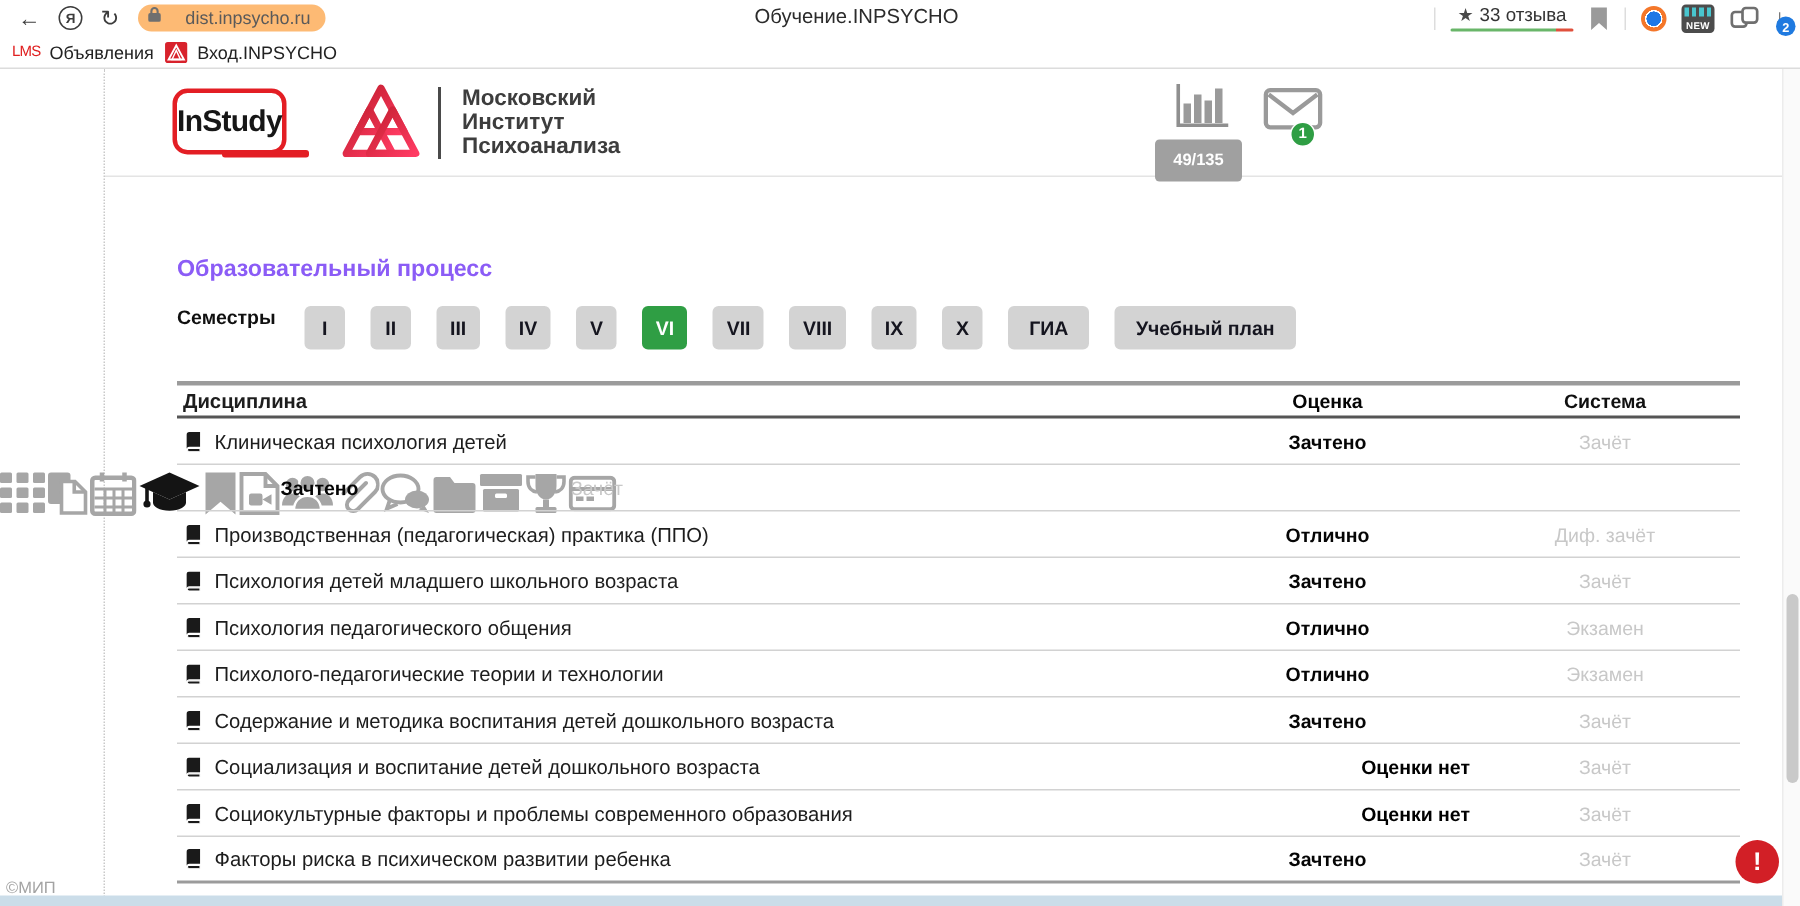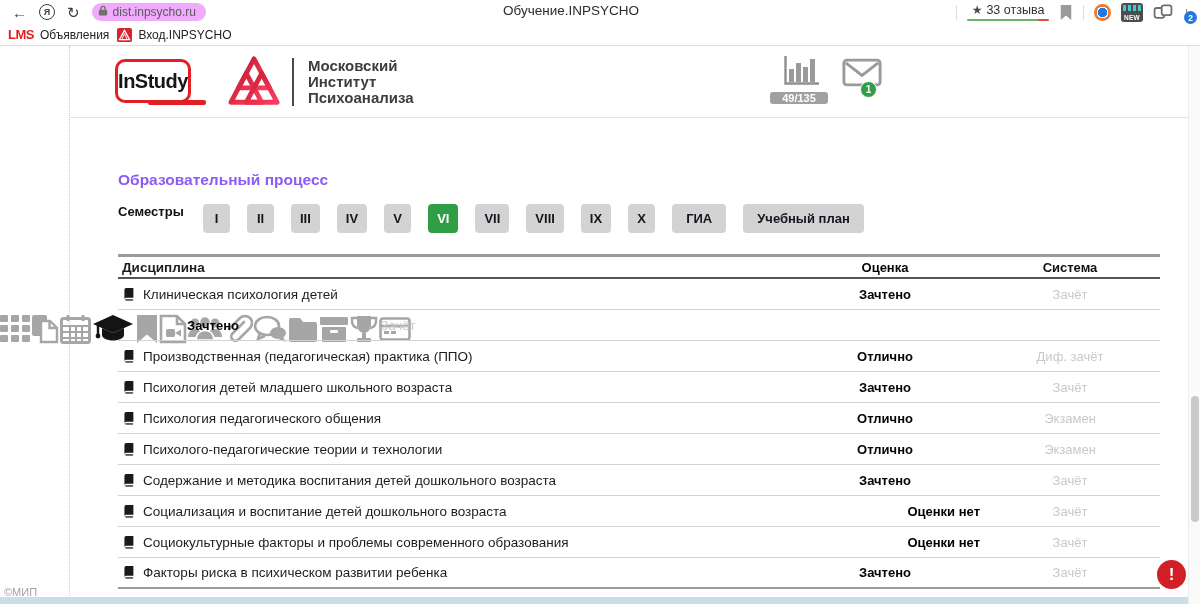--- a/index.html
+++ b/index.html
@@ -6,21 +6,21 @@
   html,body { width:1200px; height:604px; overflow:hidden; background:#fff;
     font-family:"Liberation Sans", sans-serif; }
   .screen { position:relative; width:1200px; height:604px; background:#fff; }
 
   
   .browser-bar { position:relative; height:24px; background:#fff; display:flex; align-items:center; }
   .nav-btn { color:#3c3c3c; font-size:15px; margin-left:12px; cursor:pointer; line-height:1; }
   .ya-circle { width:16px; height:16px; border:1.6px solid #3c3c3c; border-radius:50%;
     display:flex; align-items:center; justify-content:center; font-size:9px; color:#3c3c3c;
     margin-left:12px; font-weight:bold; }
-  .url-pill { display:flex; align-items:center; gap:5px; background:#f0abfc; border-radius:10px;
+  .url-pill { display:flex; align-items:center; gap:16px; background:#fdba74; border-radius:10px;
     height:18px; padding:0 10px 0 6px; margin-left:12px; }
   .url-text { font-size:12px; color:#5a5a5a; }
   .tab-title { position:absolute; left:503px; top:3px; font-size:13.5px; color:#2b2b2b; }
   .chrome-right { position:absolute; right:6px; top:0; height:24px; display:flex; align-items:center; gap:10px; }
   .vsep { width:1px; height:15px; background:#ddd; }
   .reviews { display:flex; flex-direction:column; align-items:center; }
   .reviews-row { display:flex; align-items:center; gap:4px; font-size:12.5px; color:#333; }
   .star { color:#4a4a4a; font-size:12px; }
   .reviews-underline { width:82px; height:2.5px; margin-top:2px; border-radius:2px;
     background:linear-gradient(to right,#69b669 0 86%, #e0503c 86% 100%); }
@@ -35,21 +35,21 @@
   .shapes-ext { display:flex; align-items:center; }
   .dl-wrap { position:relative; margin-right:4px; }
   .dl-arrow { font-size:14px; color:#3c3c3c; }
   .dl-badge { position:absolute; right:-7px; bottom:-3px; background:#1f7ae0; color:#fff;
     width:13px; height:13px; border-radius:50%; font-size:8.5px; font-weight:bold;
     display:flex; align-items:center; justify-content:center; }
 
   .bookmarks-bar { height:22px; display:flex; align-items:center; gap:8px; padding-left:8px;
     border-bottom:1px solid #dcdcdc; background:#fff; }
   .bm-item { display:flex; align-items:center; gap:6px; cursor:pointer; }
-  .lms-fav { color:#e02020; font-weight:bold; font-size:13px; letter-spacing:-.5px; }
+  .lms-fav { color:#e02020; font-weight:normal; font-size:10px; letter-spacing:-.5px; }
   .bm-label { font-size:12px; color:#222; }
   .tri-fav svg { display:block; }
 
   
   .app { position:relative; height:558px; background:#fff; }
   .sidebar { position:absolute; left:0; top:0; bottom:0; width:70px;
     border-right:1px dotted #c9c9c9; padding-top:12px; display:flex; flex-direction:row; align-items:center; }
   .side-item { height:41px; width:70px; display:flex; align-items:center; justify-content:center; cursor:pointer; }
   .side-footer { position:absolute; left:4px; bottom:6px; font-size:11px; color:#a3a3a3; }
 
@@ -59,21 +59,21 @@
   .logo-box { position:absolute; left:45px; top:13px; width:76px; height:44px;
     border:3px solid #e31e24; border-radius:10px; display:flex; align-items:center; justify-content:center; }
   .logo-box .logo-text { font-size:20px; font-weight:bold; color:#161616; letter-spacing:-.5px; }
   .logo-underline { position:absolute; left:30px; bottom:-5px; width:58px; height:5px; background:#e31e24; border-radius:2px; }
   .valknut { position:absolute; left:155px; top:8px; }
   .hdr-divider { position:absolute; left:222px; top:12px; width:2px; height:48px; background:#4a4a4a; }
   .institute { position:absolute; left:238px; top:12px; font-size:15px; font-weight:bold;
     color:#3d3d3d; line-height:16px; }
   .stats-wrap { position:absolute; left:700px; top:10px; width:62px; text-align:center; cursor:pointer; }
   .stats-badge { margin-top:2px; background:#a0a0a0; color:#fff; font-size:11px; font-weight:bold;
-    border-radius:3px; padding:0 0; width:58px; }
+    border-radius:3px; padding:8px 0; width:58px; }
   .mail-wrap { position:absolute; left:772px; top:12px; cursor:pointer; }
   .mail-badge { position:absolute; left:18px; top:23px; width:17px; height:17px; border-radius:50%;
     background:#2f9e44; color:#fff; font-size:10px; font-weight:bold;
     display:flex; align-items:center; justify-content:center; border:1px solid #fff; }
 
   .page-title { margin:53px 0 0 48px; font-size:15.5px; font-weight:bold; color:#8b5cf6; }
 
   .semesters { display:flex; align-items:flex-start; margin:15px 0 0 48px; }
   .sem-label { font-size:13px; font-weight:bold; color:#101010; width:85px; }
   .sem-btns { display:flex; align-items:center; gap:17px; }

